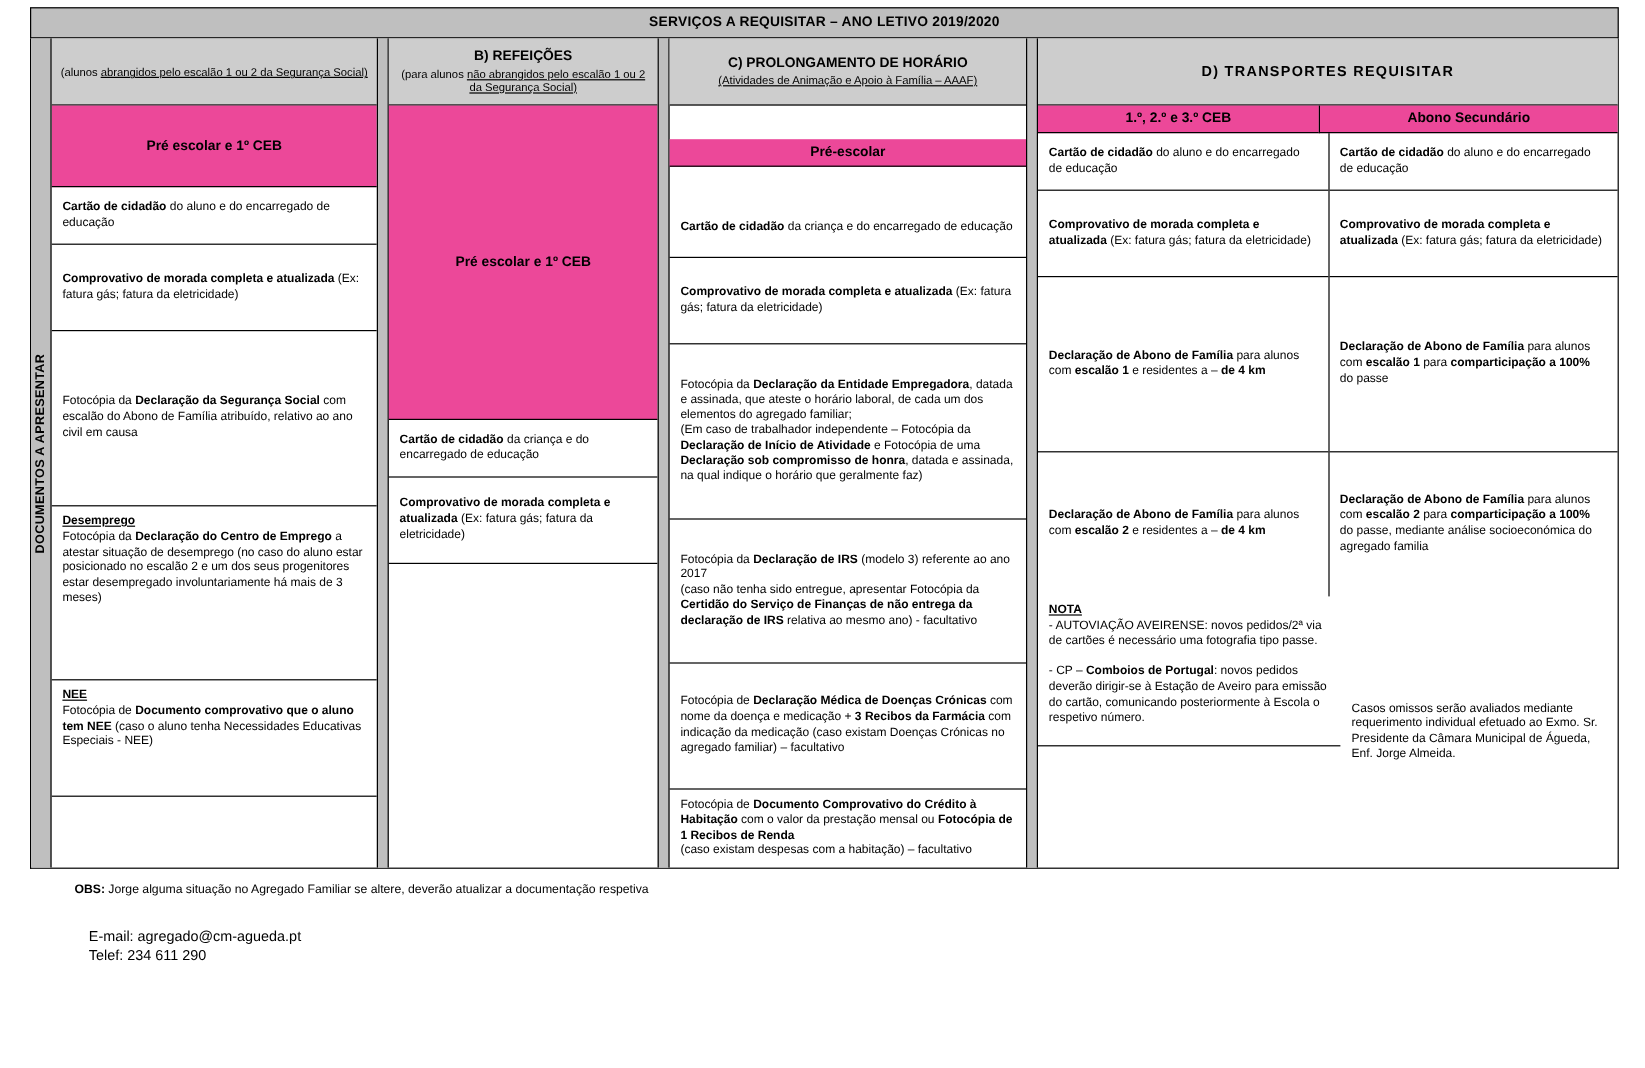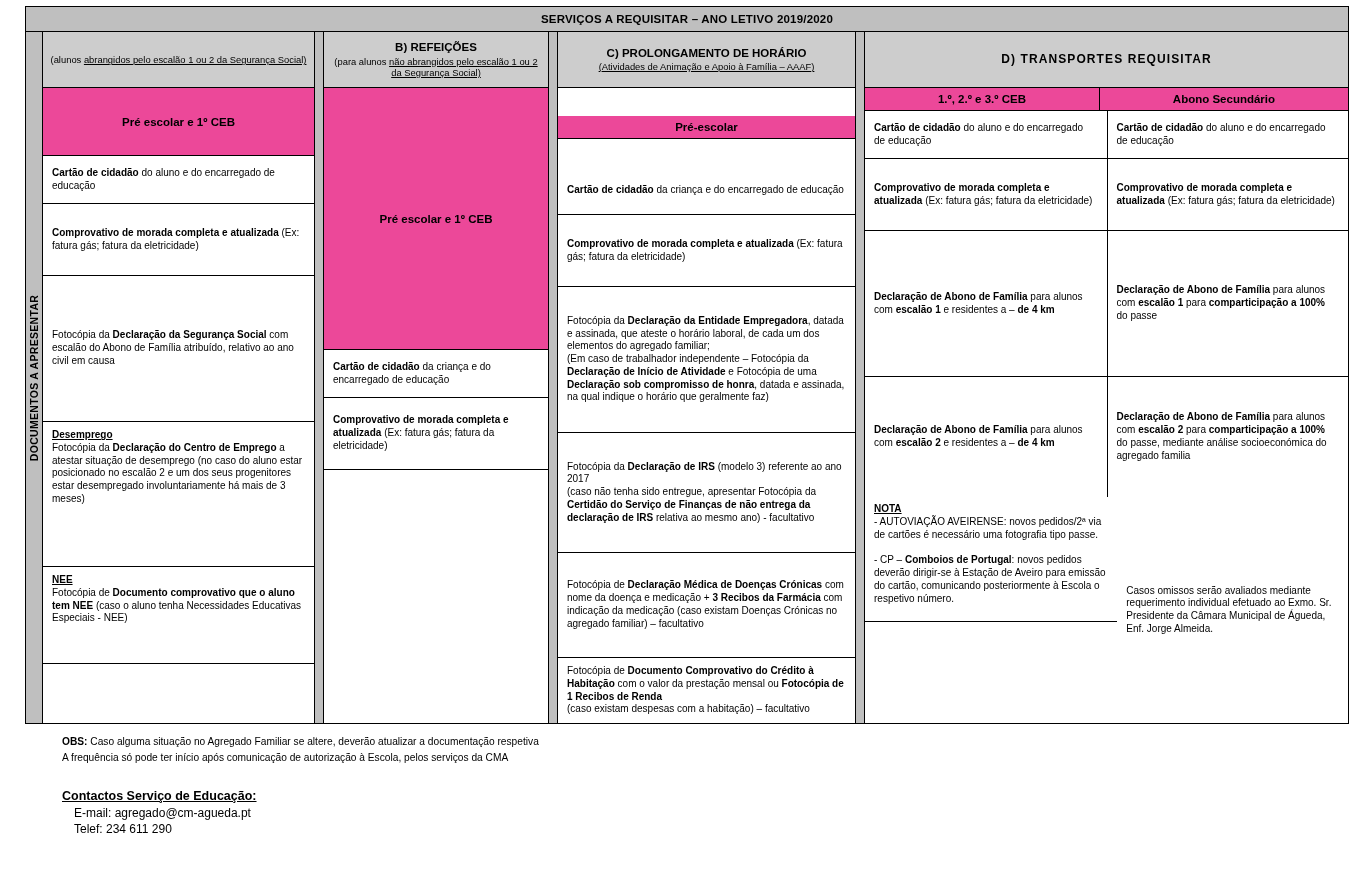--- a/index.html
+++ b/index.html
@@ -306,22 +306,20 @@
         </div>
         <div class="cell">
           <p>Casos omissos serão avaliados mediante requerimento individual efetuado ao Exmo. Sr. Presidente da Câmara Municipal de Águeda, Enf. Jorge Almeida.</p>
         </div>
       </div>
     </div>
 
   </div>
 
   <div class="footer">
-    <div class="obs"><b>OBS:</b><span> Caso alguma situação no Agregado Familiar se altere, deverão atualizar a documentação respetiva</span></div>
-    <div class="obs">A frequência só pode ter início após comunicação de autorização à Escola, pelos serviços da CMA</div>
+    <div class="obs"><b>OBS:</b><span> Jorge alguma situação no Agregado Familiar se altere, deverão atualizar a documentação respetiva</span></div>
     <div class="contacts">
-      <div class="c-title">Contactos Serviço de Educação:</div>
       <div class="c-line">E-mail: agregado@cm-agueda.pt</div>
       <div class="c-line">Telef: 234 611 290</div>
     </div>
   </div>
 
 </div>
 
 </body></html>

